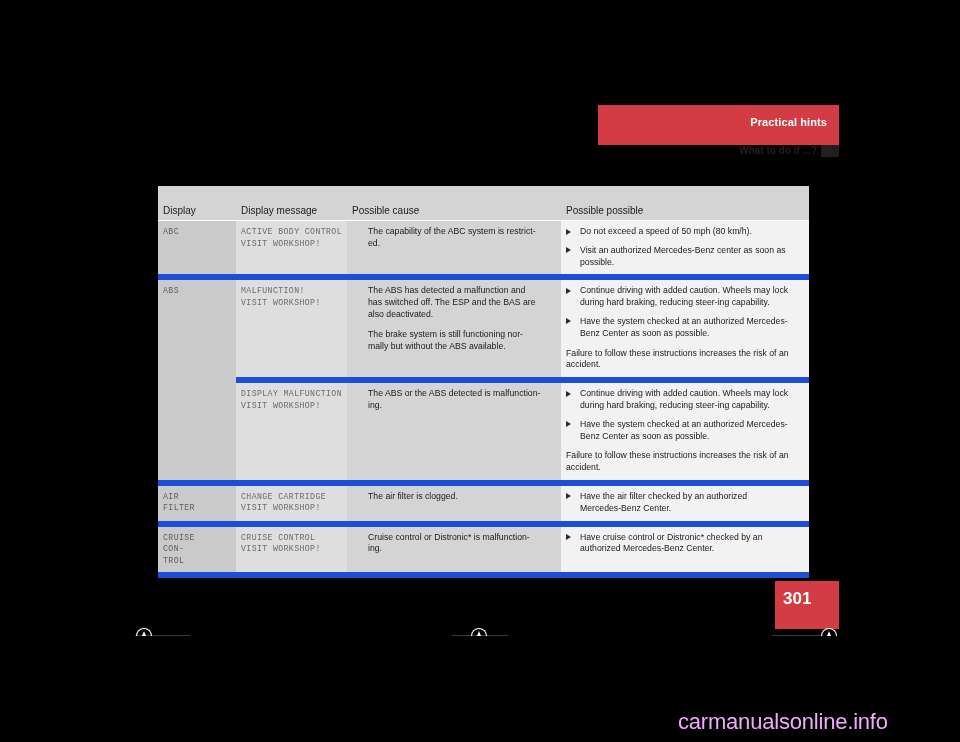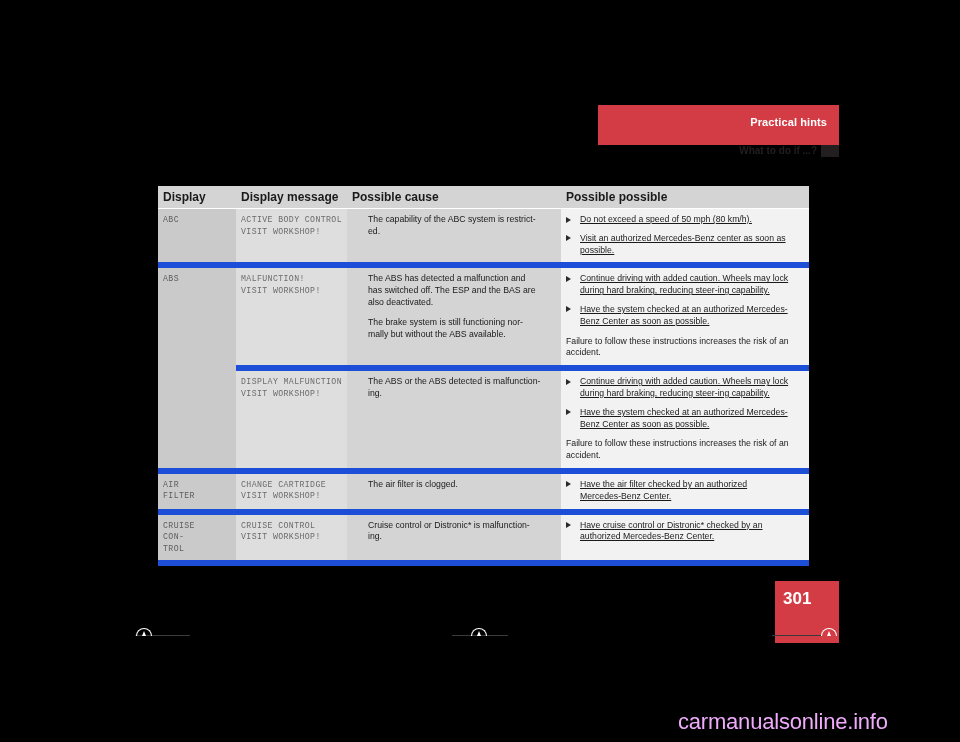--- a/index.html
+++ b/index.html
@@ -71,24 +71,24 @@
     width: 651px;
     table-layout: fixed;
   }
   table.hints col.c1 { width: 78px; }
   table.hints col.c2 { width: 111px; }
   table.hints col.c3 { width: 214px; }
   table.hints col.c4 { width: 248px; }
 
   table.hints th {
     text-align: left;
-    font-size: 12px;
-    font-weight: bold;
+    font-size: 10px;
+    font-weight: normal;
     color: #1a1a1a;
-    padding: 4px 6px 4px 5px;
+    padding: 19px 6px 4px 5px;
     vertical-align: top;
     background: #d4d4d4;
     border-bottom: 1px solid #ffffff;
   }
   th.h1 { background: #cacaca; }
   th.h2 { background: #dedede; }
   th.h3 { background: #d4d4d4; margin-top: 32px; }
   th.h4 { background: #f2f2f2; }
 
   table.hints td {
@@ -127,21 +127,20 @@
     padding-left: 7px;
   }
 
   .para { margin: 0 0 8px 16px; }
   .para:last-child { margin-bottom: 0; }
 
   ul.bullets {
     list-style: none;
     margin: 0;
     padding: 0;
-    text-decoration: underline;
   }
   ul.bullets li {
     position: relative;
     padding-left: 14px;
     margin-bottom: 7px;
   }
   ul.bullets li:last-child { margin-bottom: 0; }
   .tri {
     position: absolute;
     left: 0px;
@@ -155,21 +154,21 @@
   .note {
     margin: 8px 0 0 0;
   }
 
   
   #page-num-box {
     position: absolute;
     left: 775px;
     top: 581px;
     width: 64px;
-    height: 62px;
+    height: 48px;
     background: #d33c44;
   }
   #page-num {
     position: absolute;
     left: 8px;
     top: 8px;
     color: #ffffff;
     font-size: 17px;
     font-weight: bold;
   }

